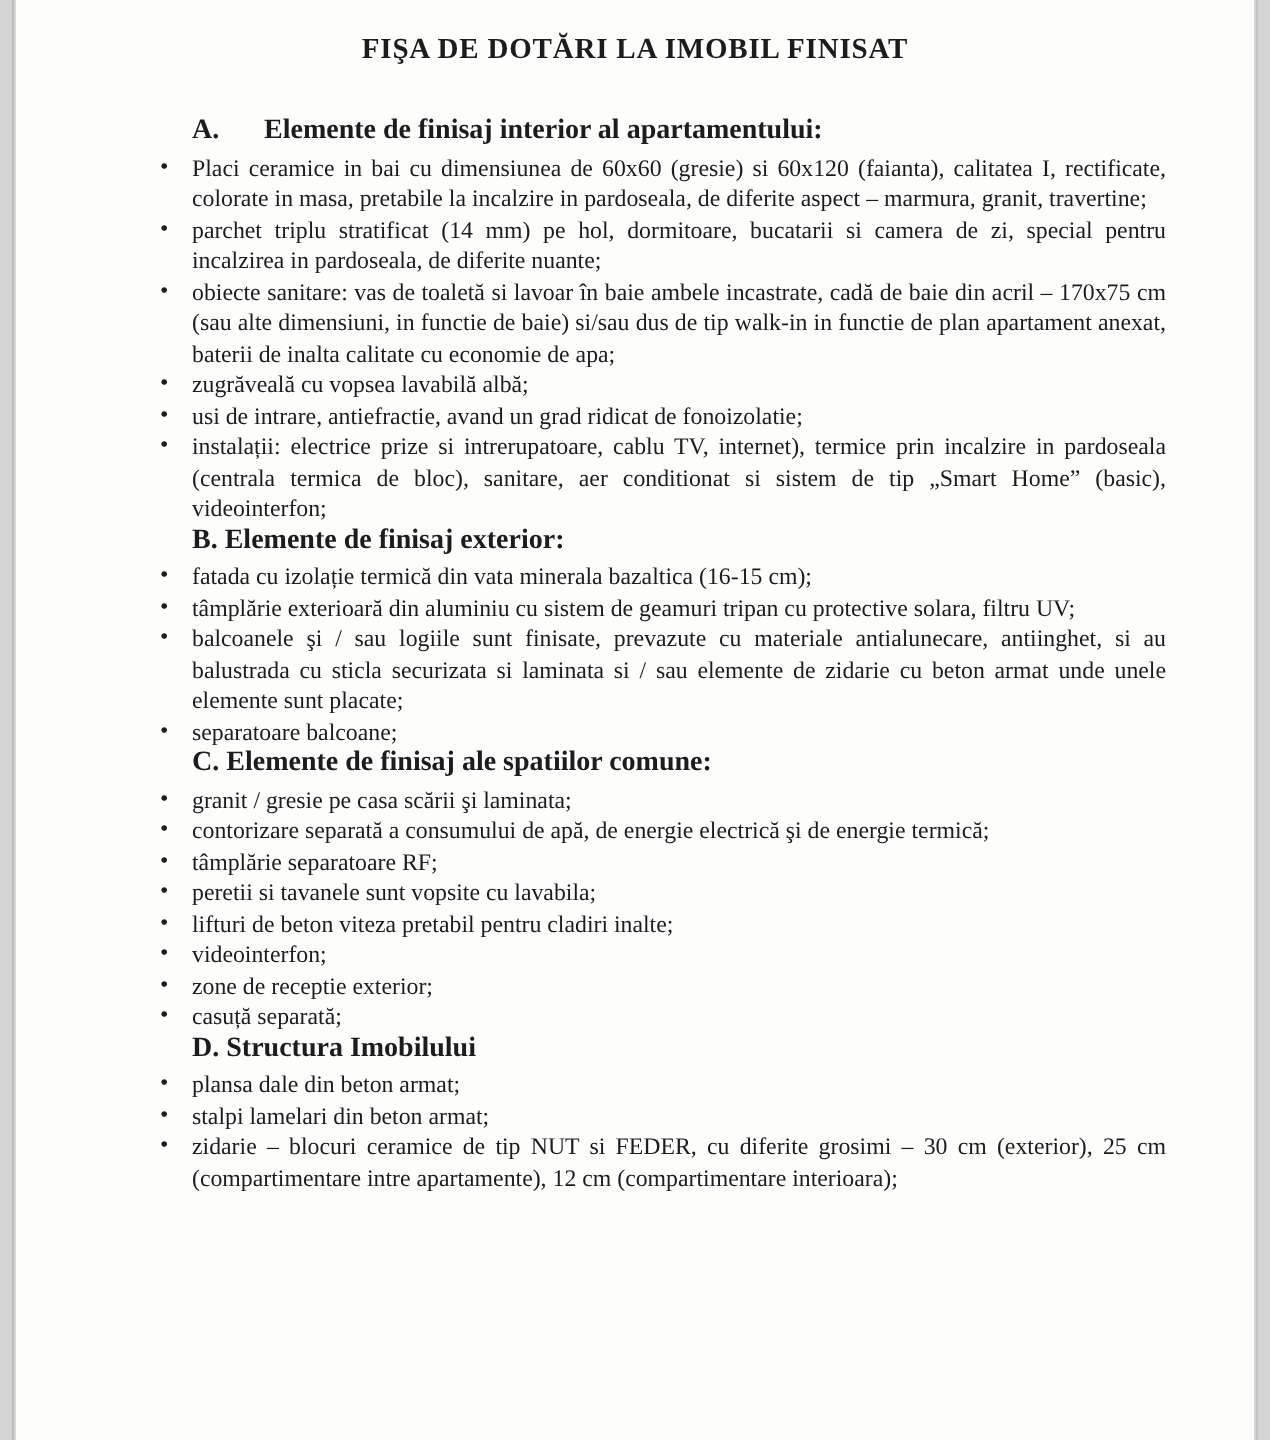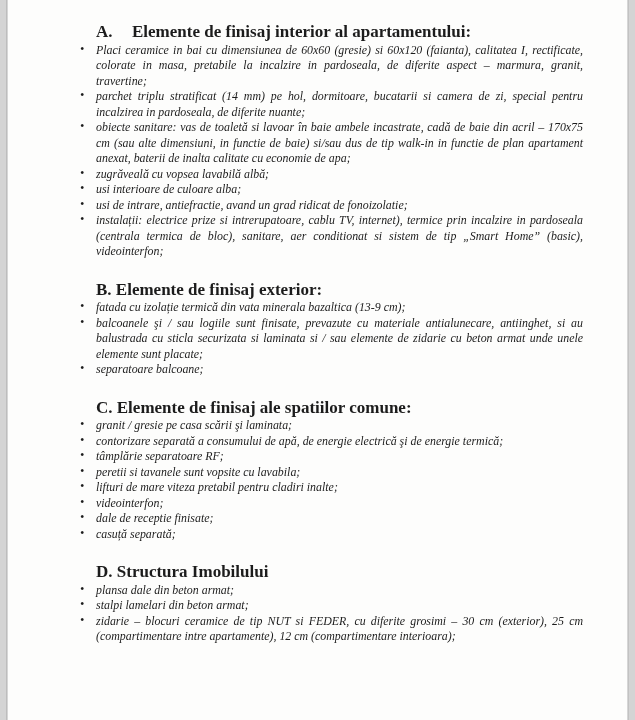--- a/index.html
+++ b/index.html
@@ -37,99 +37,99 @@
     font-size: 14.5px;
     font-weight: bold;
     letter-spacing: 0.4px;
     line-height: 18px;
   }
   .doc-body {
     padding: 0 44px 0 88px;
     font-size: 11.9px;
     line-height: 15.5px;
   }
-  .doc-section { margin-top: 22px; }
+  .doc-section { }
   .doc-section.first { margin-top: 24px; }
   .section-heading {
     font-weight: bold;
-    font-size: 17px;
+    font-size: 14px;
     margin-bottom: 3px;
   }
   .sec-label { display: inline; }
   .doc-section.tabbed-label .sec-label {
     display: inline-block;
     width: 36px;
   }
   ul.bullets { list-style: none; }
   ul.bullets li {
     position: relative;
     text-align: justify;
     margin: 0;
-    font-style: italic;
   }
   ul.bullets li::before {
     content: "\2022";
     position: absolute;
     left: -16px;
     top: -1px;
     font-size: 12px;
   }
 </style>
 </head>
 <body>
 
 <div class="scan-wrap">
   <div class="scan-edge-left"></div>
   <div class="scan-edge-right"></div>
 
   <div class="page">
 
+    <h1 class="doc-title">FIŞA DE DOTĂRI LA IMOBIL FINISAT</h1>
 
     <div class="doc-body">
 
       <section class="doc-section first tabbed-label">
         <p class="section-heading">
           <span class="sec-label">A.</span><span class="sec-title">Elemente de finisaj interior al apartamentului:</span>
         </p>
         <ul class="bullets">
           <li>Placi ceramice in bai cu dimensiunea de 60x60 (gresie) si 60x120 (faianta), calitatea I, rectificate, colorate in masa, pretabile la incalzire in pardoseala, de diferite aspect – marmura, granit, travertine;</li>
           <li>parchet triplu stratificat (14 mm) pe hol, dormitoare, bucatarii si camera de zi, special pentru incalzirea in pardoseala, de diferite nuante;</li>
           <li>obiecte sanitare: vas de toaletă si lavoar în baie ambele incastrate, cadă de baie din acril – 170x75 cm (sau alte dimensiuni, in functie de baie) si/sau dus de tip walk-in in functie de plan apartament anexat, baterii de inalta calitate cu economie de apa;</li>
           <li>zugrăveală cu vopsea lavabilă albă;</li>
-          <li>usi interioare de culoare alba;</li>
           <li>usi de intrare, antiefractie, avand un grad ridicat de fonoizolatie;</li>
           <li>instalații: electrice prize si intrerupatoare, cablu TV, internet), termice prin incalzire in pardoseala (centrala termica de bloc), sanitare, aer conditionat si sistem de tip „Smart Home” (basic), videointerfon;</li>
         </ul>
       </section>
 
       <section class="doc-section">
         <p class="section-heading">
           <span class="sec-label">B.</span>
           <span class="sec-title">Elemente de finisaj exterior:</span>
         </p>
         <ul class="bullets">
-          <li>fatada cu izolație termică din vata minerala bazaltica (13-9 cm);</li>
+          <li>fatada cu izolație termică din vata minerala bazaltica (16-15 cm);</li>
+          <li>tâmplărie exterioară din aluminiu cu sistem de geamuri tripan cu protective solara, filtru UV;</li>
           <li>balcoanele şi / sau logiile sunt finisate, prevazute cu materiale antialunecare, antiinghet, si au balustrada cu sticla securizata si laminata si / sau elemente de zidarie cu beton armat unde unele elemente sunt placate;</li>
           <li>separatoare balcoane;</li>
         </ul>
       </section>
 
       <section class="doc-section">
         <p class="section-heading">
           <span class="sec-label">C.</span>
           <span class="sec-title">Elemente de finisaj ale spatiilor comune:</span>
         </p>
         <ul class="bullets">
           <li>granit / gresie pe casa scării şi laminata;</li>
           <li>contorizare separată a consumului de apă, de energie electrică şi de energie termică;</li>
           <li>tâmplărie separatoare RF;</li>
           <li>peretii si tavanele sunt vopsite cu lavabila;</li>
-          <li>lifturi de mare viteza pretabil pentru cladiri inalte;</li>
+          <li>lifturi de beton viteza pretabil pentru cladiri inalte;</li>
           <li>videointerfon;</li>
-          <li>dale de receptie finisate;</li>
+          <li>zone de receptie exterior;</li>
           <li>casuță separată;</li>
         </ul>
       </section>
 
       <section class="doc-section">
         <p class="section-heading">
           <span class="sec-label">D.</span>
           <span class="sec-title">Structura Imobilului</span>
         </p>
         <ul class="bullets">

